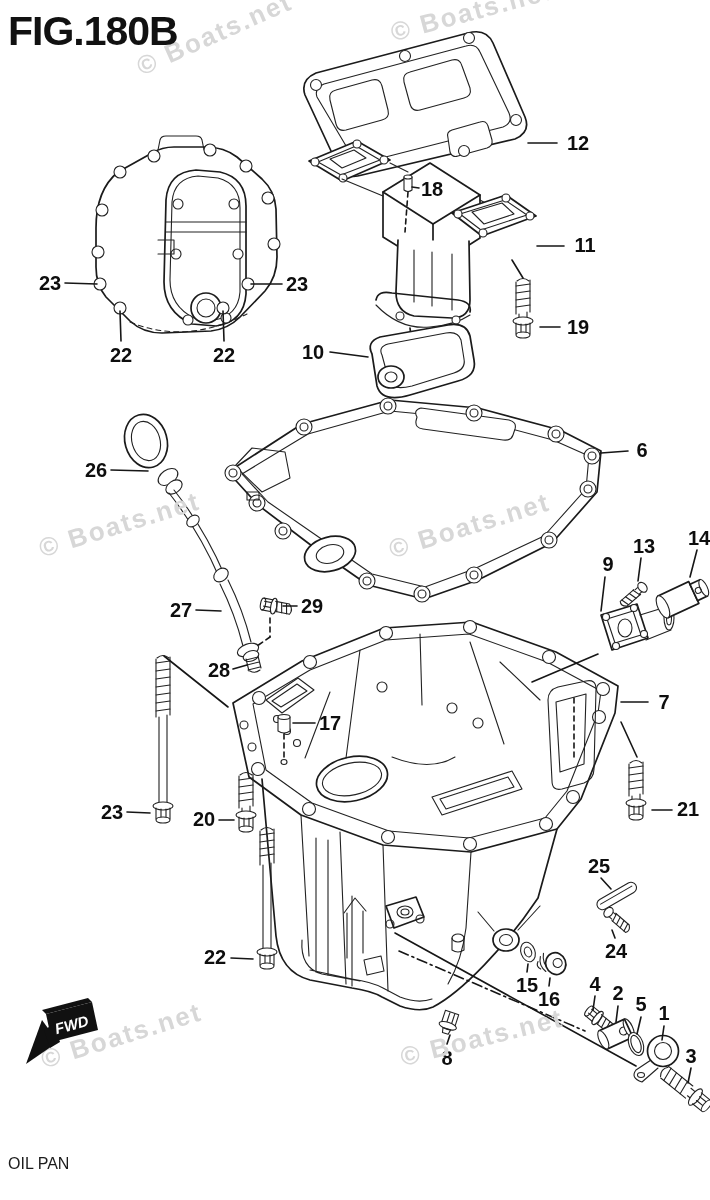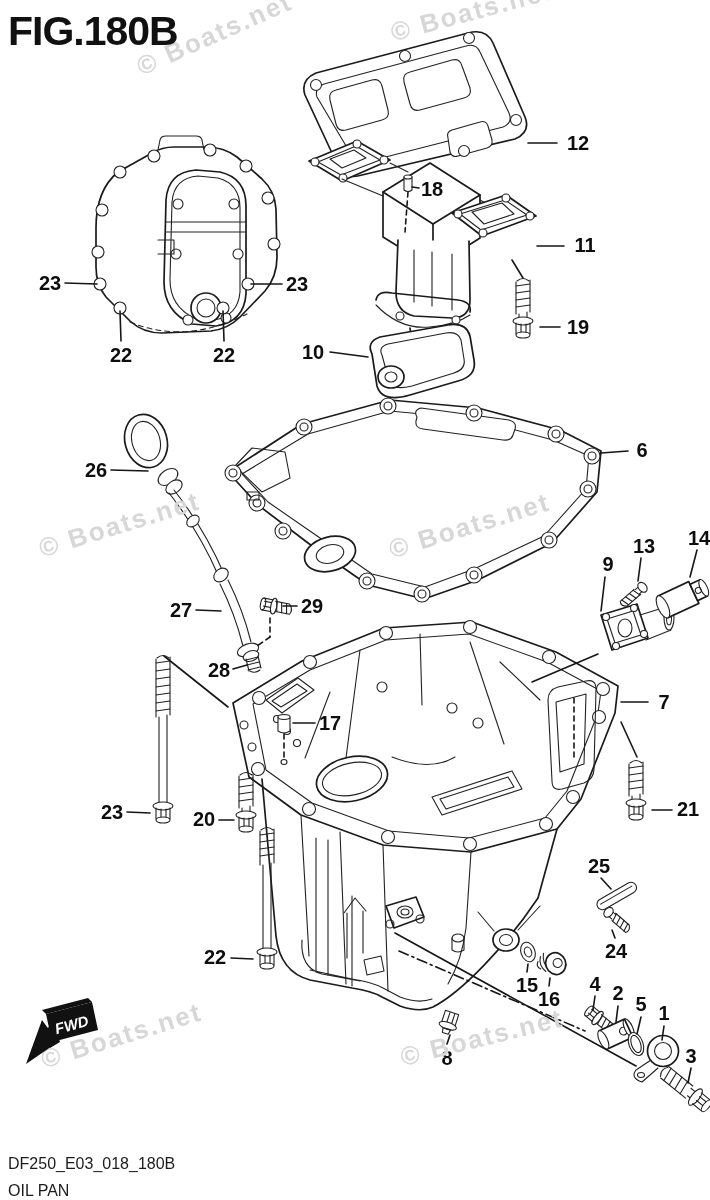--- a/index.html
+++ b/index.html
@@ -412,16 +412,15 @@
     <g>
       <polygon fill="#111" points="42,1010 88,998 92,1002 46,1014"></polygon>
       <polygon fill="#111" points="46,1014 92,1002 98,1030 52,1042"></polygon>
       <polygon fill="#111" points="26,1064 42,1020 58,1042"></polygon>
       <polygon fill="#111" points="44,1030 54,1024 60,1042 50,1048"></polygon>
       <text class="fwdtxt" x="72" y="1030" text-anchor="middle" transform="rotate(-15 72 1026)">FWD</text>
     </g>
   </svg>
 
   <div id="footer">
-    <div>DF250_E03_018_180B</div>
     <div>OIL PAN</div>
   </div>
 </div>
 
 </body></html>

